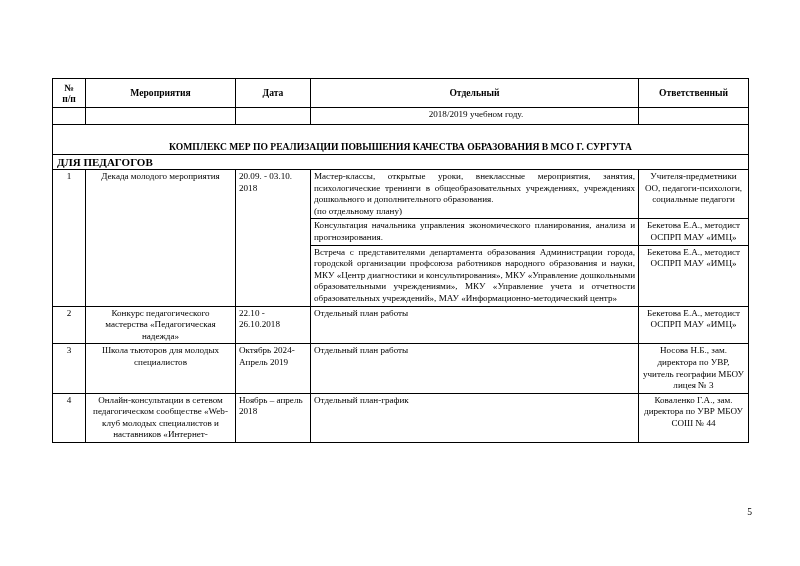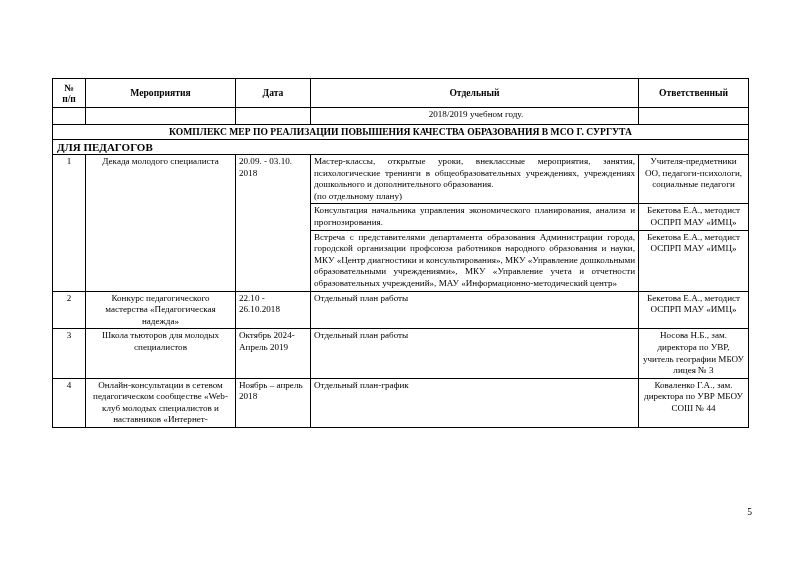--- a/index.html
+++ b/index.html
@@ -70,21 +70,21 @@
     text-align: center;
     padding-left: 6px;
   }
 
   
   .banner td {
     text-align: center;
     font-weight: bold;
     font-size: 9.6px;
     line-height: 12px;
-    padding-top: 1px;
+    padding-top: 16px;
     padding-bottom: 1px;
   }
   .banner-left td {
     text-align: left;
     font-weight: bold;
     font-size: 11px;
     line-height: 12px;
     padding-left: 4px;
     padding-top: 1px;
     padding-bottom: 1px;
@@ -148,21 +148,21 @@
       <tr class="banner">
         <td colspan="5">КОМПЛЕКС МЕР ПО РЕАЛИЗАЦИИ ПОВЫШЕНИЯ КАЧЕСТВА ОБРАЗОВАНИЯ В МСО Г. СУРГУТА</td>
       </tr>
 
       <tr class="banner-left">
         <td colspan="5">ДЛЯ ПЕДАГОГОВ</td>
       </tr>
 
       <tr>
         <td class="num-col" rowspan="3">1</td>
-        <td class="event-col" rowspan="3">Декада молодого специалиста</td>
+        <td class="event-col" rowspan="3">Декада молодого мероприятия</td>
         <td class="date-col" rowspan="3">20.09. - 03.10. 2018</td>
         <td class="content-col">
           <div class="para c-justify">Мастер-классы, открытые уроки, внеклассные мероприятия, занятия, психологические тренинги в общеобразовательных учреждениях, учреждениях дошкольного и дополнительного образования.</div>
           <div class="para c-left">(по отдельному плану)</div>
         </td>
         <td class="resp-col">Учителя-предметники ОО, педагоги-психологи, социальные педагоги</td>
       </tr>
       <tr>
         <td class="content-col">Консультация начальника управления экономического планирования, анализа и прогнозирования.</td>
         <td class="resp-col">Бекетова Е.А., методист ОСПРП МАУ «ИМЦ»</td>

